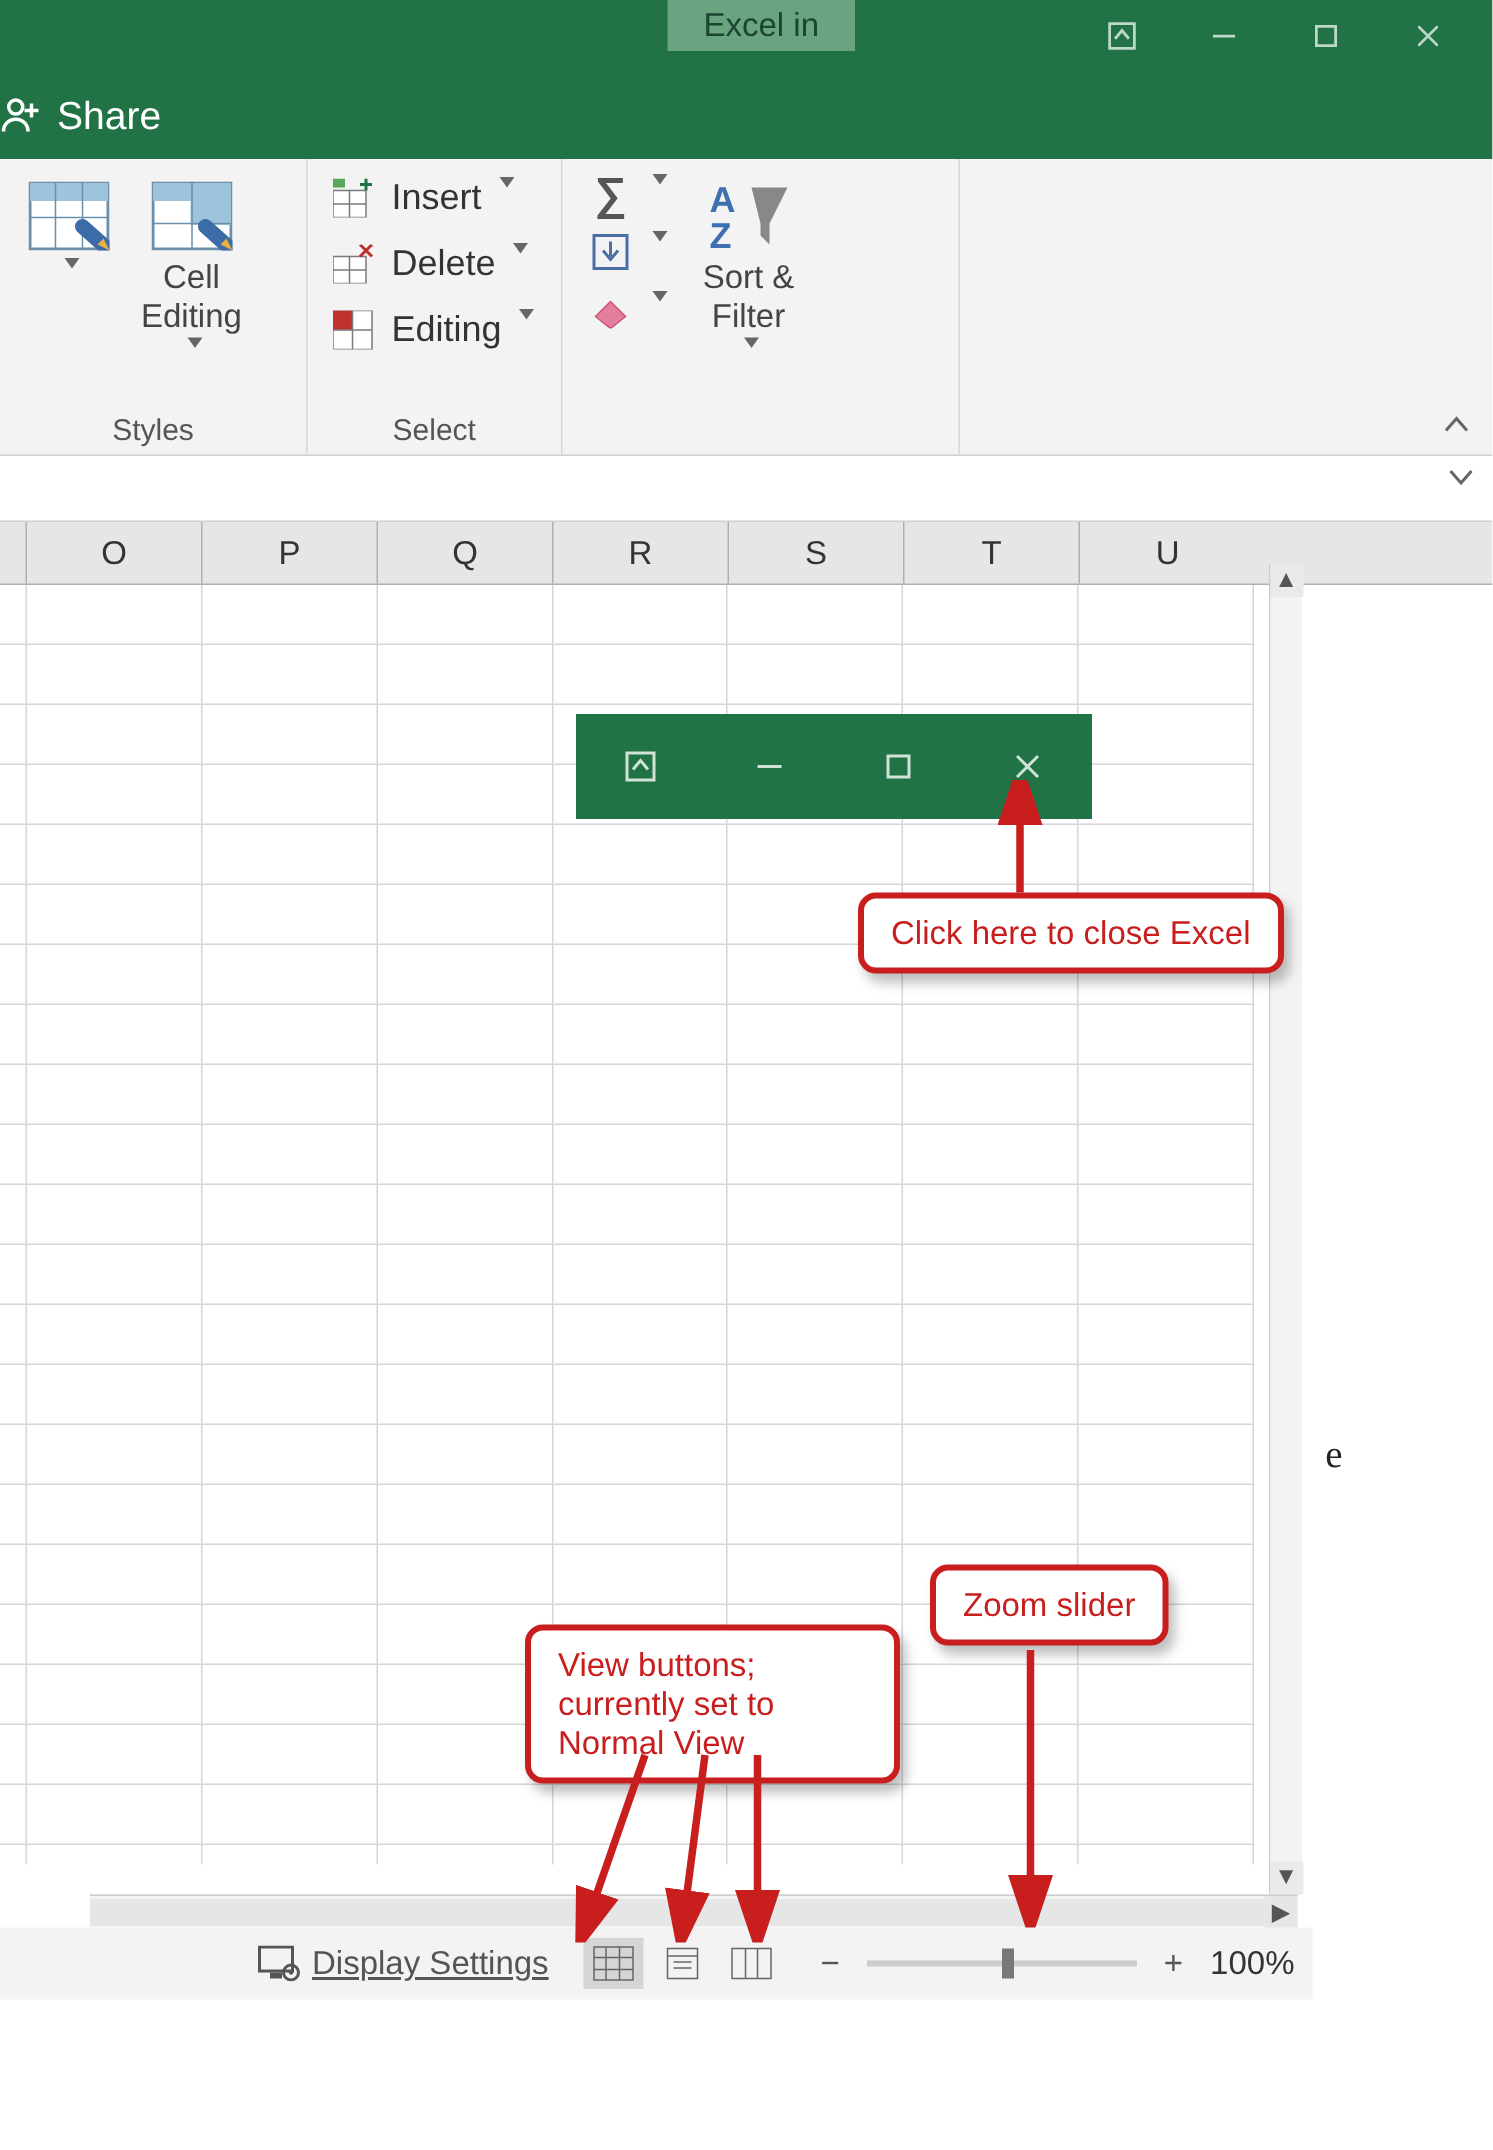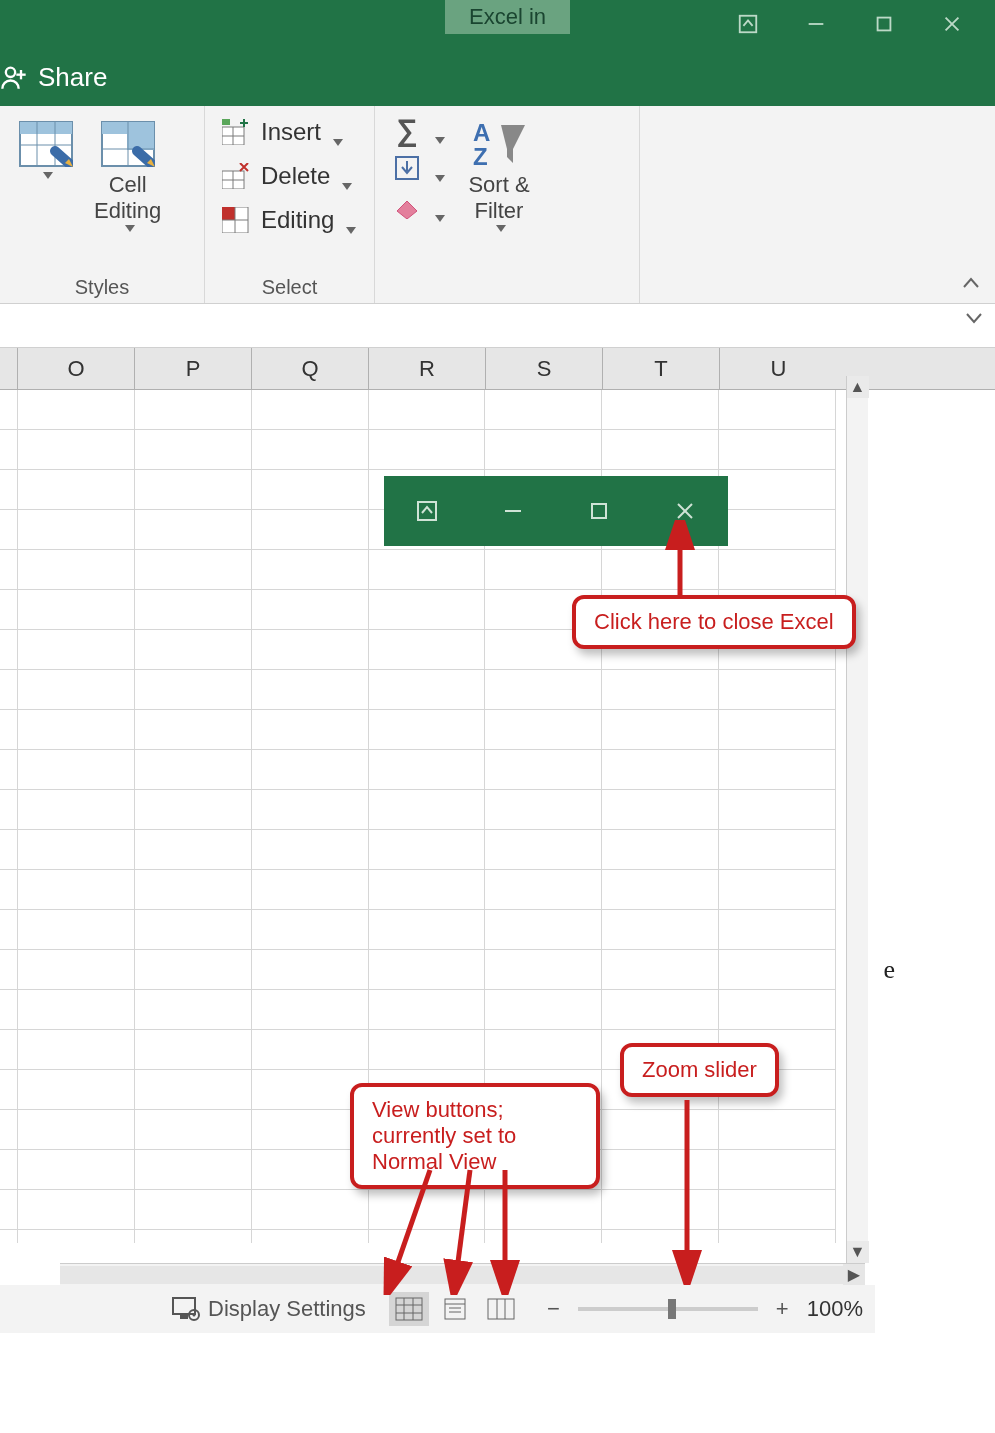--- a/index.html
+++ b/index.html
@@ -56,21 +56,21 @@
     font-size: 26px;
   }
   .tellme-input {
     background: transparent; border: none; color: #fff;
     font-size: 26px;
     outline: none;
     width: 500px;
   }
   .tellme-input::placeholder { color: #e6f2ec; }
   .share-wrap {
-    display: flex; align-items: center; gap: 10px; cursor: pointer;
+    display: flex; gap: 10px; cursor: pointer;
   }
 
   
   .ribbon {
     height: 198px;
     background: #f3f3f3;
     border-bottom: 1px solid #d0d0d0;
     display: flex;
     position: relative;
   }
@@ -109,21 +109,21 @@
     border-left:5px solid transparent;
     border-right:5px solid transparent;
     border-top:7px solid #666;
     margin-left:4px;
     vertical-align: middle;
   }
   .celllist {
     display:flex; flex-direction:column; gap:8px; padding-top:2px;
   }
   .rowbtn {
-    display:flex; align-items:flex-end; gap:8px;
+    display:flex; align-items:flex-start; gap:8px;
     font-size:24px; color:#333; cursor:pointer; padding:4px 6px;
   }
   .rowbtn .smicon { width:32px; height:28px; display:flex; align-items:center; justify-content:center; }
   .collapse-btn {
     position:absolute; right:10px; bottom:6px;
     width:28px; height:28px; display:flex; align-items:center; justify-content:center;
     cursor:pointer; color:#666;
   }
 
   
@@ -201,20 +201,21 @@
     background:#f3f3f3;
     display:flex; align-items:center;
     padding: 0 12px;
     gap: 20px;
     color:#555;
   }
   .dispset {
     display:flex; align-items:center; gap:8px;
     font-size:22px;
     cursor:pointer;
+    text-decoration:underline;
   }
   .viewbtns {
     display:flex; gap:6px; margin-left:auto;
   }
   .viewbtn {
     width:40px; height:34px;
     display:flex;align-items:center;justify-content:center;
     cursor:pointer;
     color:#666;
   }

